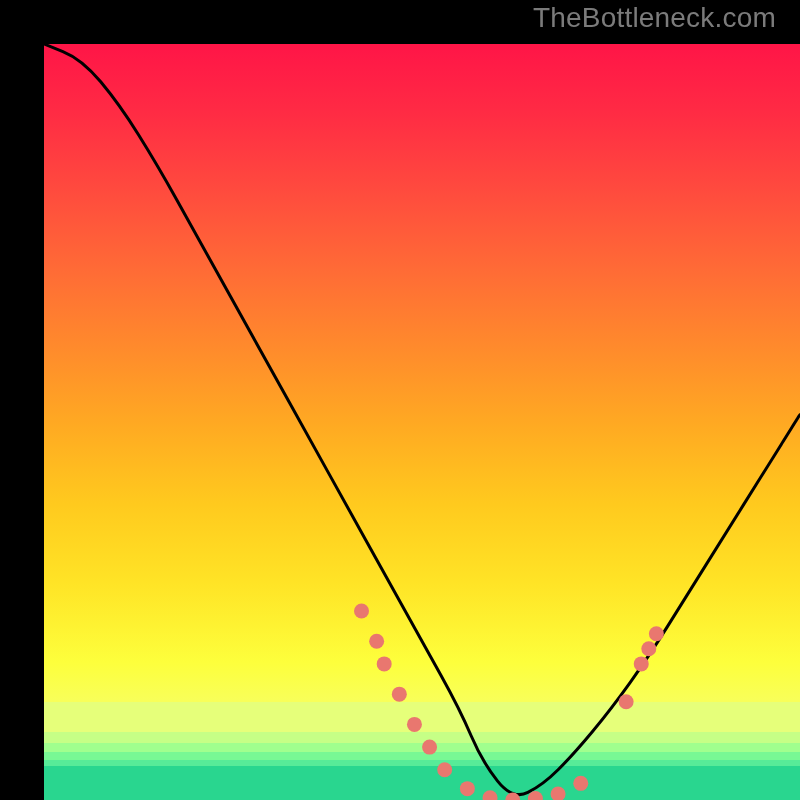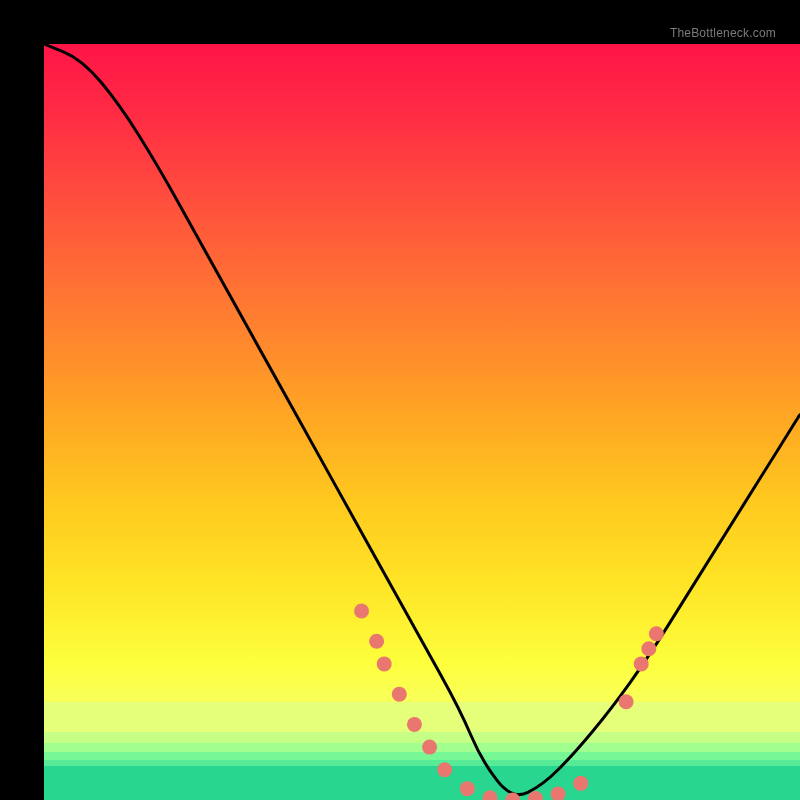--- a/index.html
+++ b/index.html
@@ -53,25 +53,24 @@
   .bg-bottom {
     position: absolute;
     left: 0;
     width: 100%;
   }
   .watermark {
     position: absolute;
     top: 2px;
     right: 24px;
     color: #7b7b7b;
-    font-size: 12px;
+    font-size: 28px;
     font-weight: 500;
     letter-spacing: 0.2px;
     z-index: 3;
-    margin-top: 24px;
   }
   svg.curves {
     position: absolute;
     top: 0;
     left: 0;
     width: 100%;
     height: 100%;
     z-index: 2;
   }
 </style>

